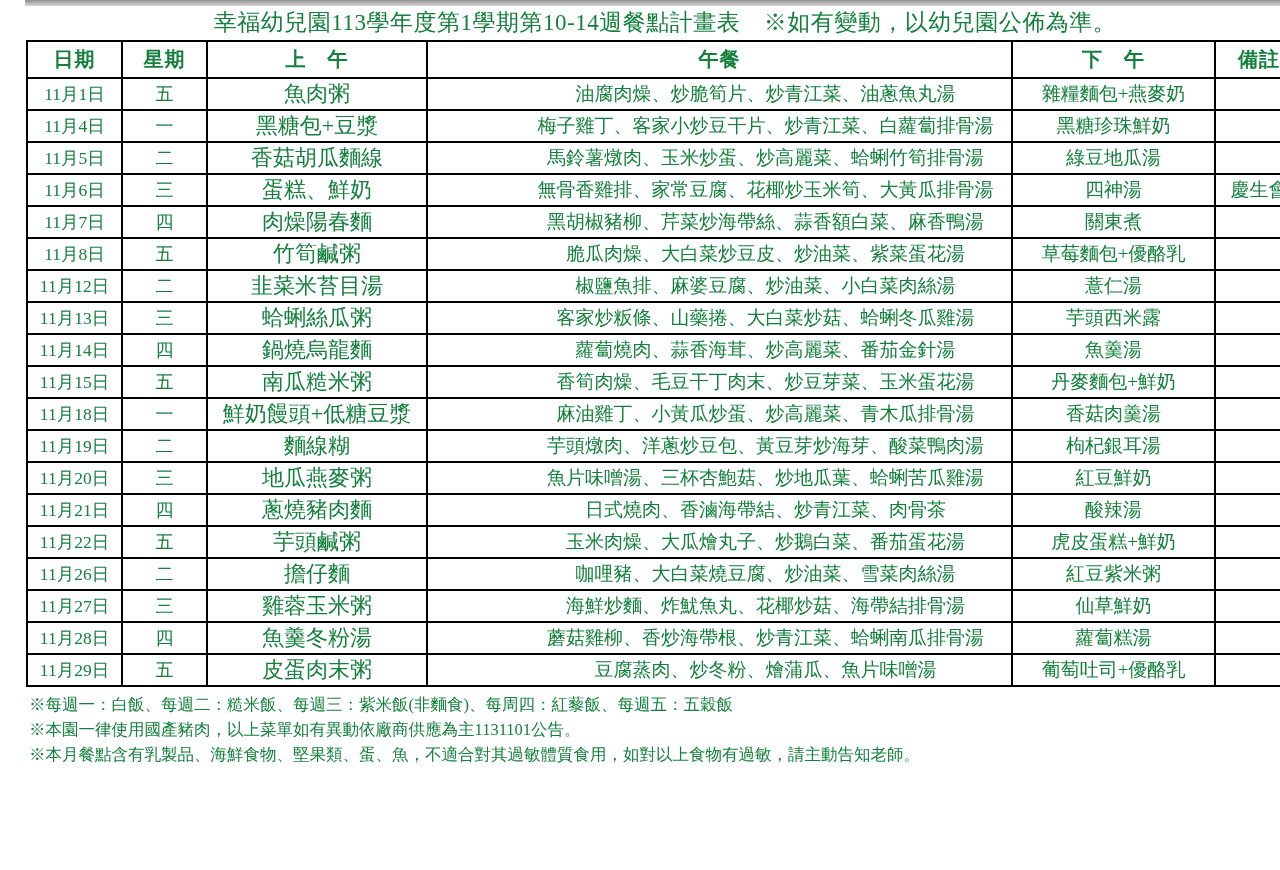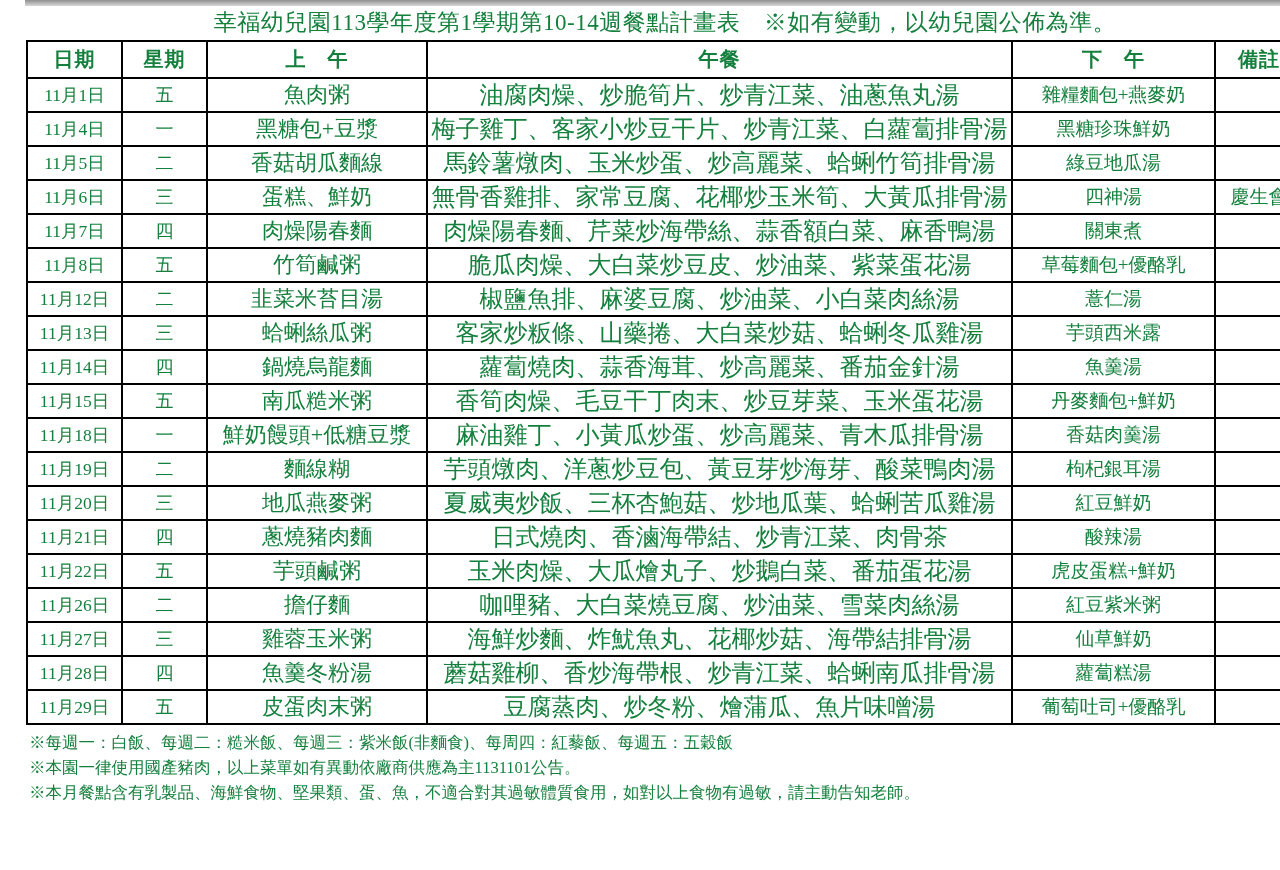--- a/index.html
+++ b/index.html
@@ -47,21 +47,21 @@
   .fit {
     display: block;
     width: 100%;
     overflow: hidden;
     white-space: nowrap;
     text-align: center;
   }
   .date      { font-size: 17.5px; }
   .weekday   { font-size: 18px; }
   .morning   { font-size: 22px; }
-  .lunch     { font-size: 24px; }
+  .lunch     { font-size: 19px; margin-left: 46px; }
   .afternoon { font-size: 19px; }
   .remark    { font-size: 19px; }
   .notes {
     margin: 5px 2px 16px 4px;
   }
   .note {
     font-size: 16.5px;
     line-height: 25px;
     white-space: nowrap;
   }
@@ -194,21 +194,21 @@
     <td>
             <span class="fit date">11月7日</span>
           </td>
     <td>
             <span class="fit weekday">四</span>
           </td>
     <td>
             <span class="fit morning">肉燥陽春麵</span>
           </td>
     <td>
-            <span class="fit lunch">肉燥陽春麵、芹菜炒海帶絲、蒜香額白菜、麻香鴨湯</span>
+            <span class="fit lunch">黑胡椒豬柳、芹菜炒海帶絲、蒜香額白菜、麻香鴨湯</span>
           </td>
     <td>
             <span class="fit afternoon">關東煮</span>
           </td>
     <td>
             <span class="fit remark"></span>
           </td>
   </tr>
 
   <tr>
@@ -363,21 +363,21 @@
     <td>
             <span class="fit date">11月20日</span>
           </td>
     <td>
             <span class="fit weekday">三</span>
           </td>
     <td>
             <span class="fit morning">地瓜燕麥粥</span>
           </td>
     <td>
-            <span class="fit lunch">夏威夷炒飯、三杯杏鮑菇、炒地瓜葉、蛤蜊苦瓜雞湯</span>
+            <span class="fit lunch">魚片味噌湯、三杯杏鮑菇、炒地瓜葉、蛤蜊苦瓜雞湯</span>
           </td>
     <td>
             <span class="fit afternoon">紅豆鮮奶</span>
           </td>
     <td>
             <span class="fit remark"></span>
           </td>
   </tr>
 
   <tr>

